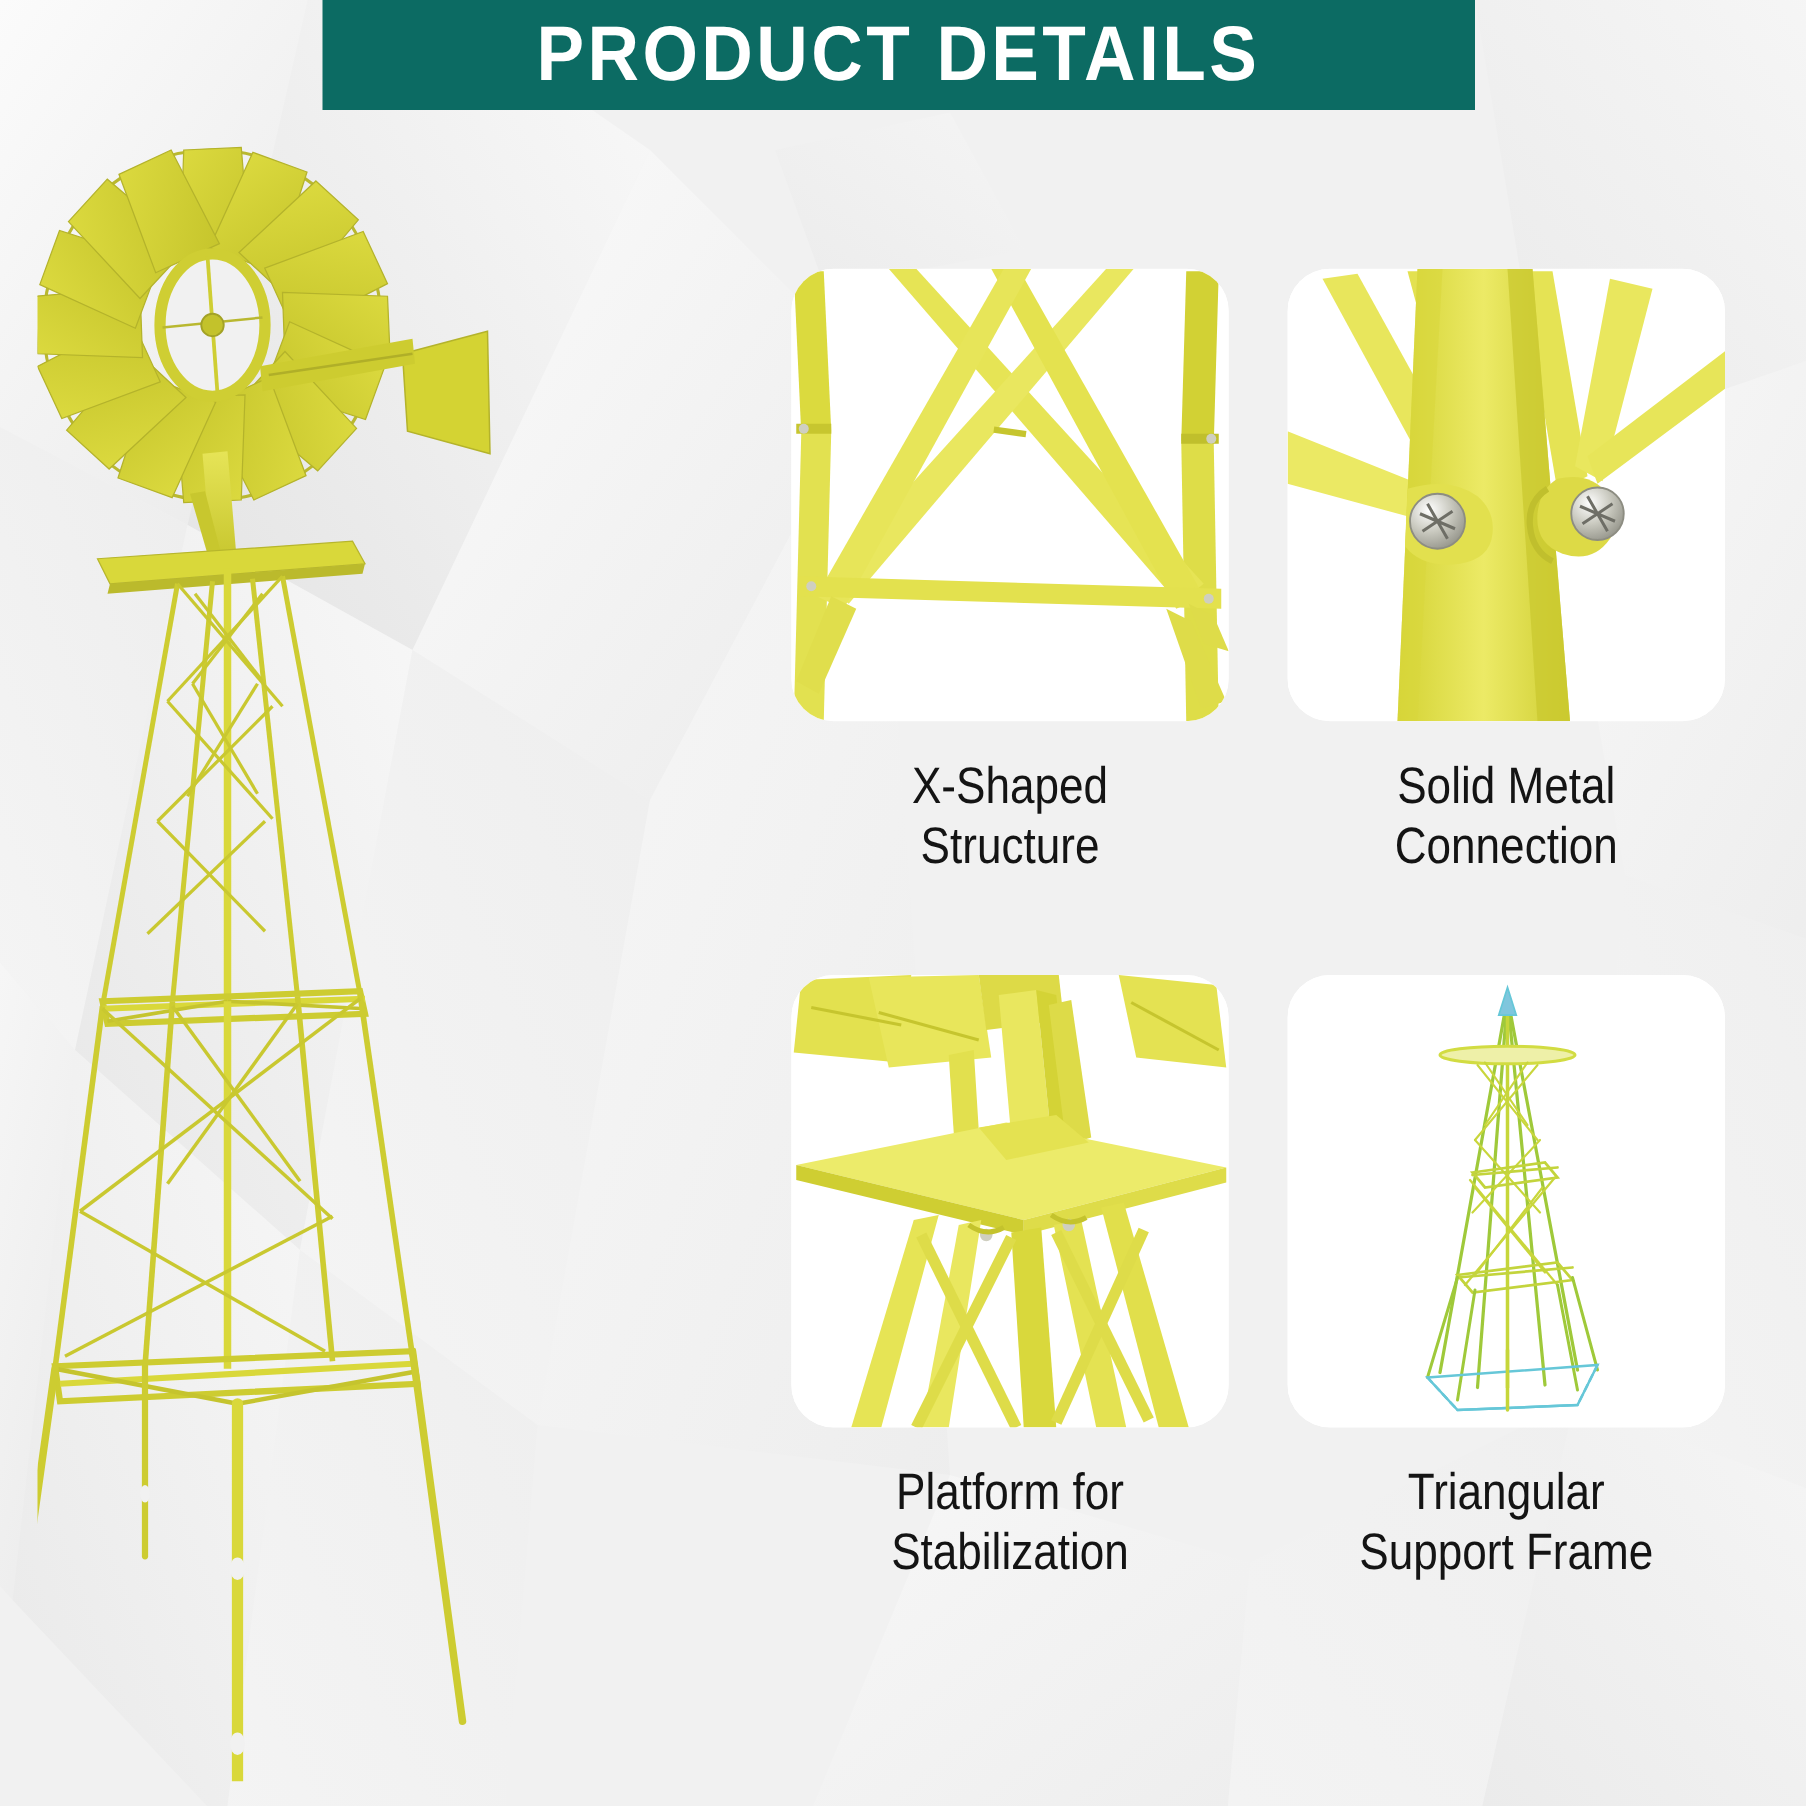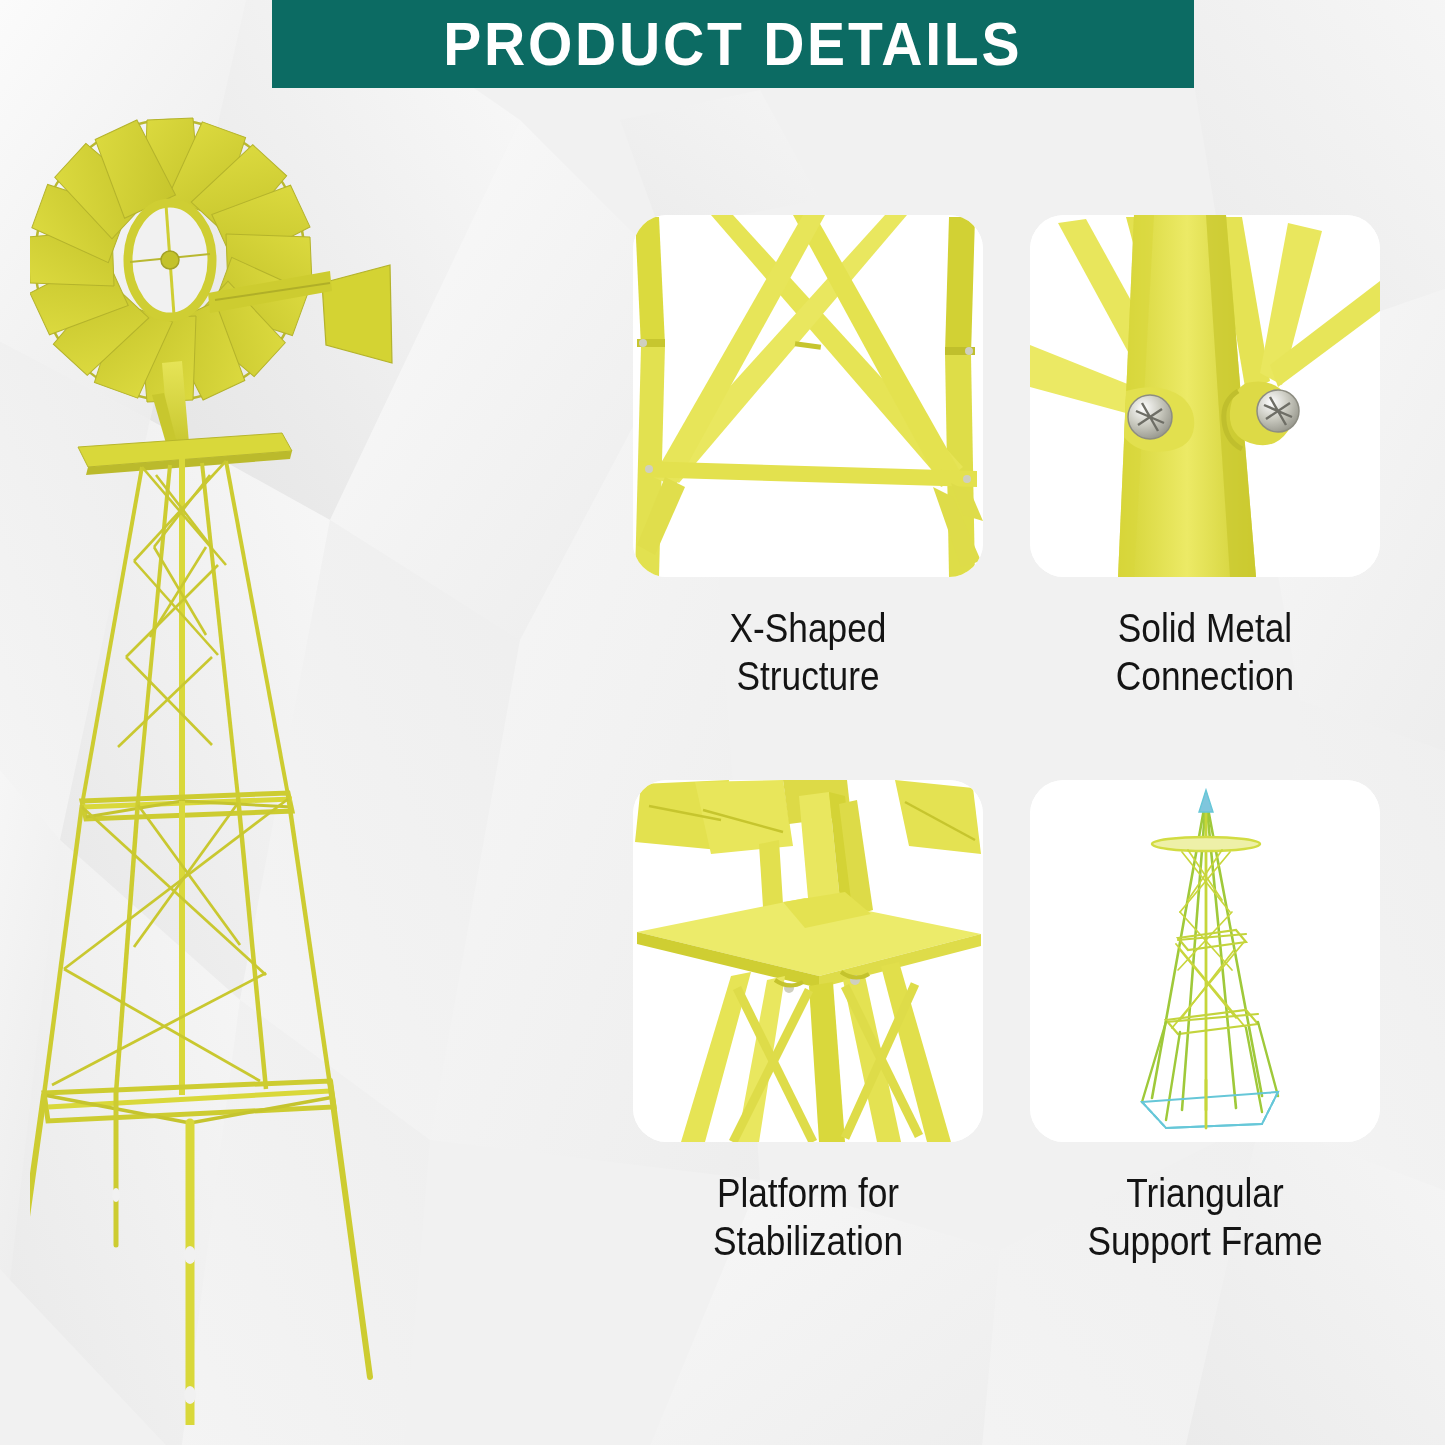--- a/index.html
+++ b/index.html
@@ -9,21 +9,21 @@
     background:#f2f2f2;
     position:relative;
   }
   #stage{position:absolute;inset:0;width:1445px;height:1445px;overflow:hidden;background:#f1f1f1;}
 
   
   .bg-facets{position:absolute;inset:0;}
 
   
   .banner{
-    position:absolute;left:272px;top:0px;width:922px;height:88px;
+    position:absolute;left:258px;top:0px;width:922px;height:88px;
     background:#0c6b63;
     display:flex;align-items:center;justify-content:center;
   }
   .banner-title{
     color:#ffffff;font-size:62px;font-weight:bold;
     letter-spacing:3px;line-height:1;
     transform:scaleX(0.92);transform-origin:center;
     white-space:nowrap;
   }
 

